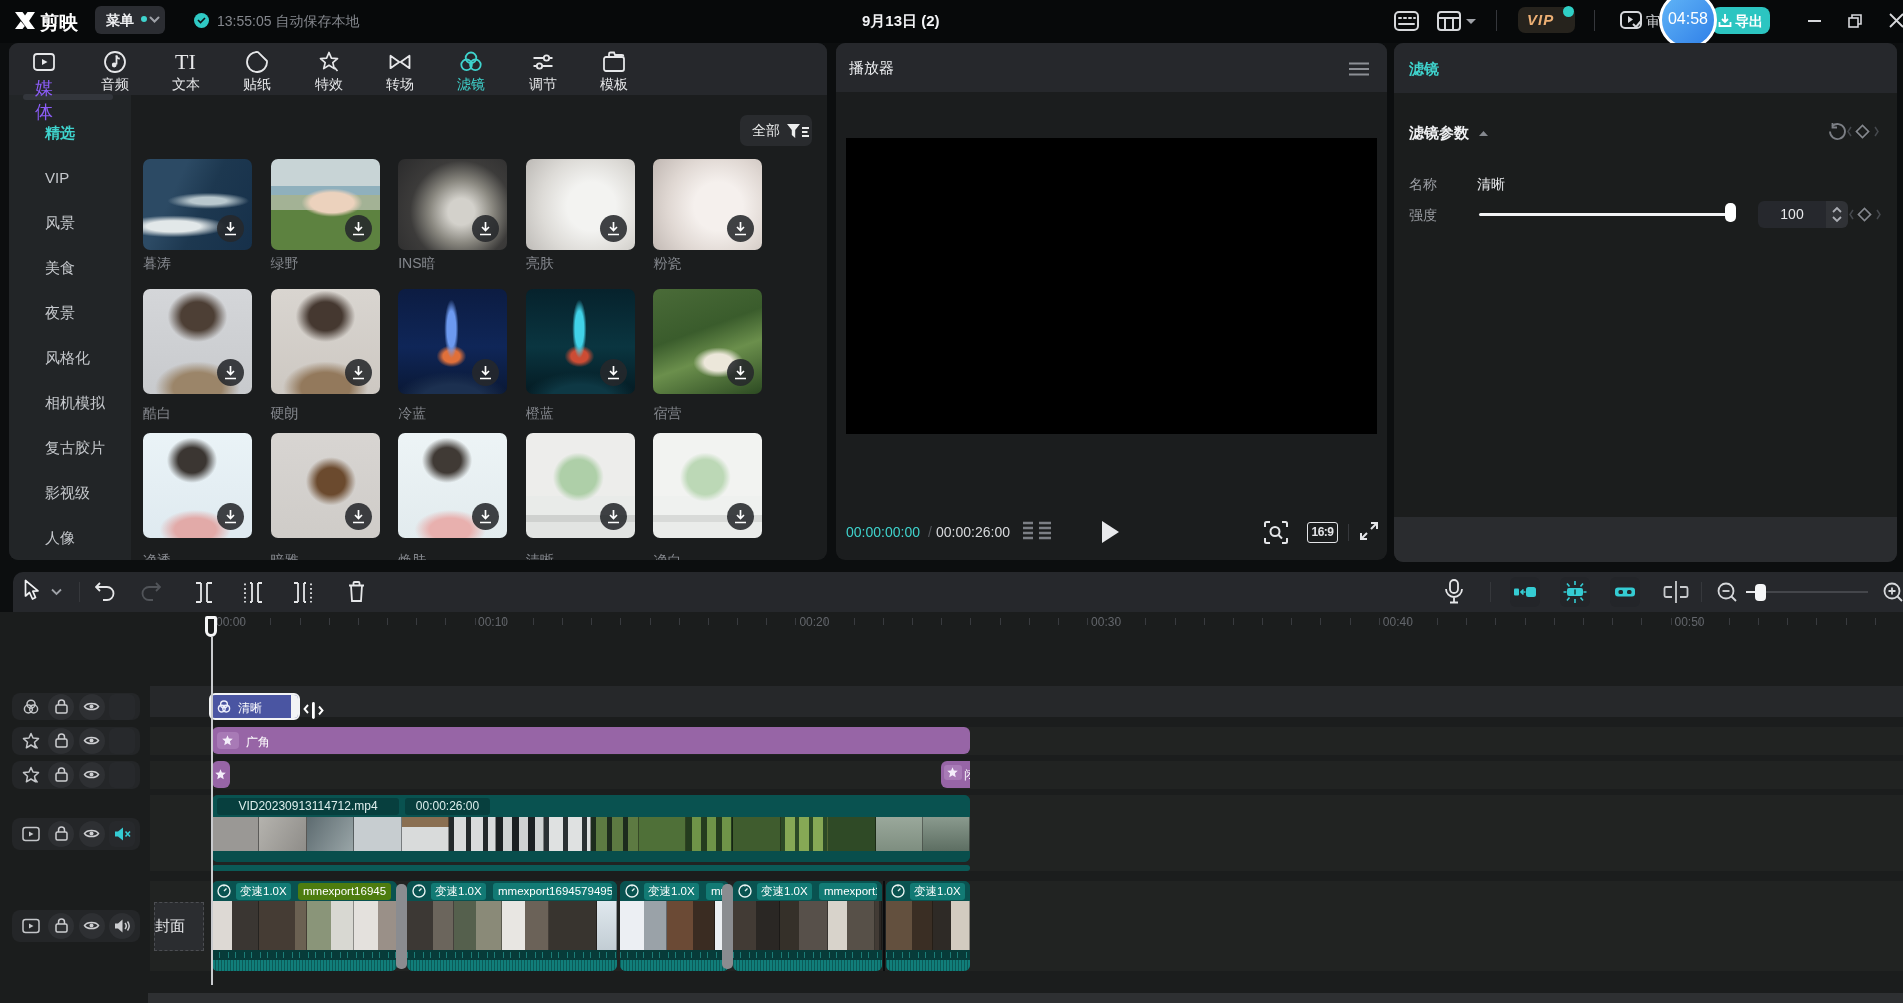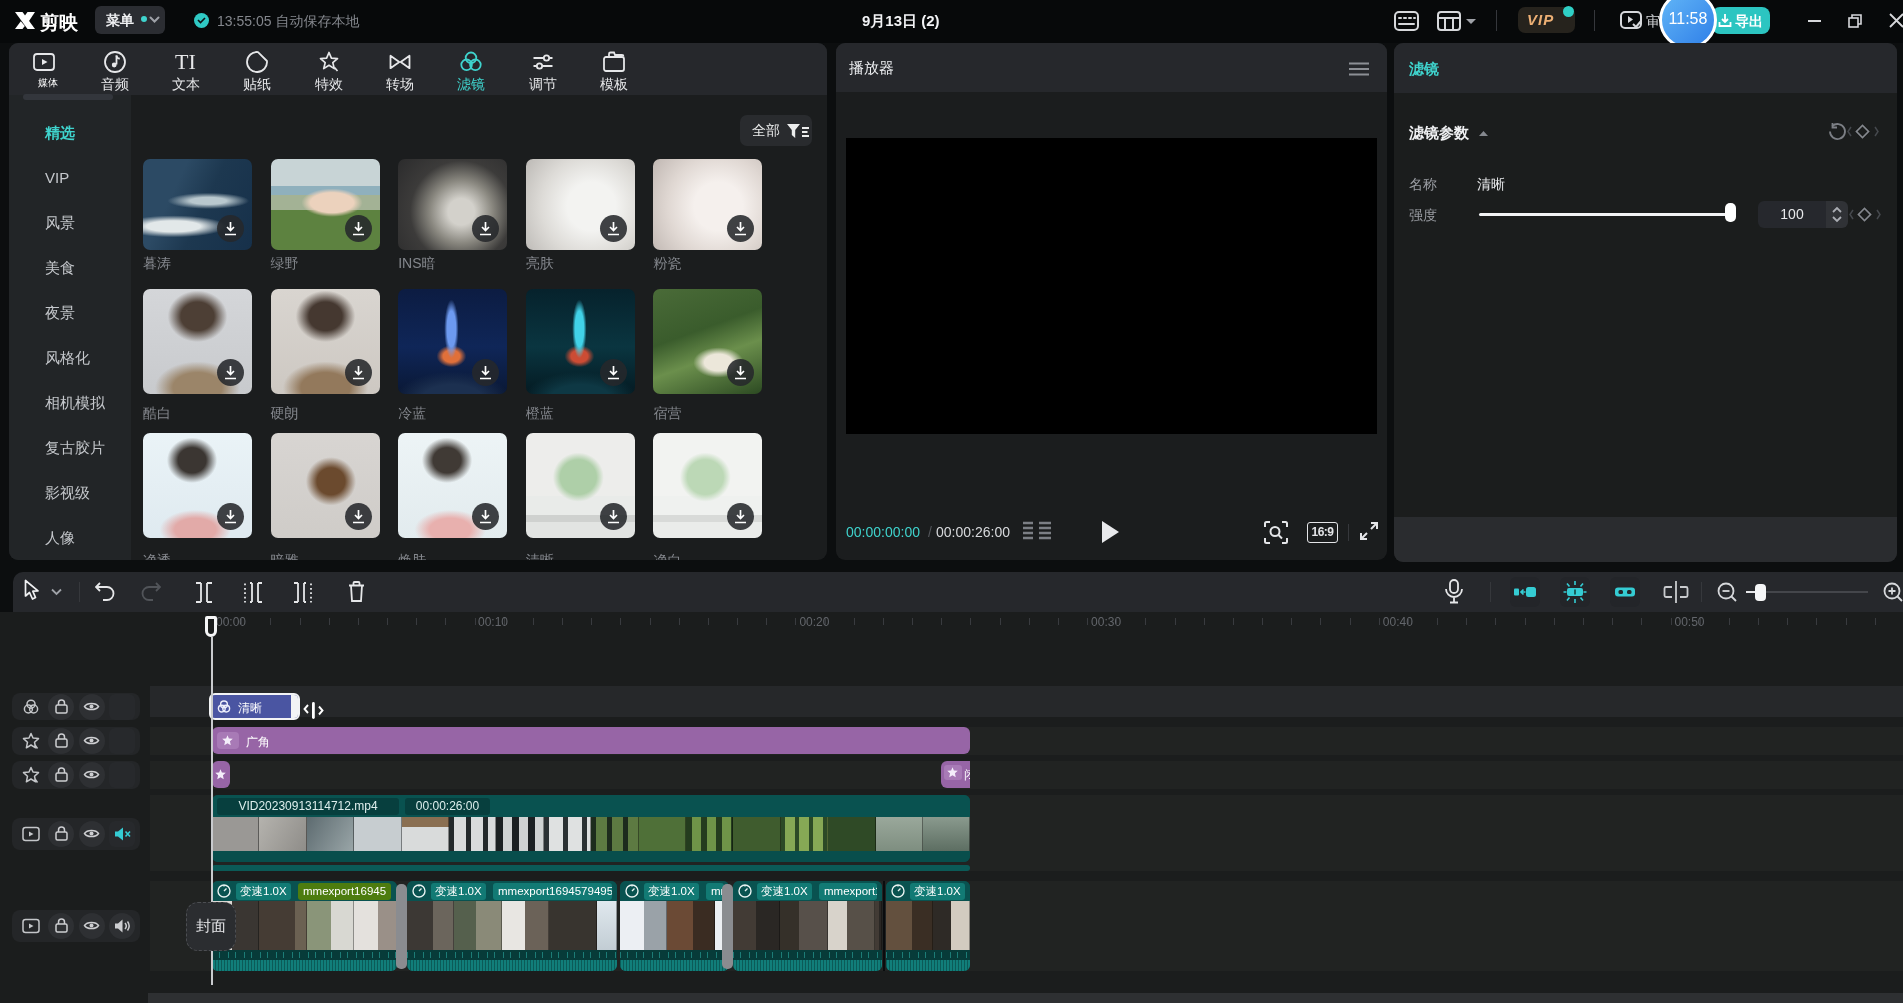--- a/index.html
+++ b/index.html
@@ -61,21 +61,21 @@
 <div class="abs" style="left:1646px;top:13px;color:#d6d8db;font-size:14px;">审阅</div>
 
 <div class="abs" style="left:1712px;top:7px;width:58px;height:27px;background:#2cc5c1;border-radius:8px;"></div>
 <svg class="abs" style="left:1718px;top:13px;" width="14" height="15" viewBox="0 0 14 15">
   <path d="M7 1 v8 M4 6 l3 3 3-3" stroke="#fff" stroke-width="1.8" fill="none"></path>
   <path d="M1.5 9 v4 h11 v-4" stroke="#fff" stroke-width="1.8" fill="none"></path>
 </svg>
 <div class="abs" style="left:1735px;top:13px;color:#ffffff;font-size:14px;font-weight:bold;">导出</div>
 
 <div class="abs" style="left:1659px;top:-9px;width:58px;height:58px;border-radius:50%;background:linear-gradient(135deg,#62b6f7,#2f7fe8);border:3px solid #fff;"></div>
-<div class="abs" style="left:1663px;top:10px;width:50px;text-align:center;color:#fff;font-size:16px;">11:58</div>
+<div class="abs" style="left:1663px;top:10px;width:50px;text-align:center;color:#fff;font-size:16px;">04:58</div>
 
 <div class="abs" style="left:1808px;top:20px;width:13px;height:2px;background:#d6d8db;"></div>
 <svg class="abs" style="left:1848px;top:14px;" width="14" height="14" viewBox="0 0 14 14">
   <rect x="1" y="4" width="9" height="9" stroke="#d6d8db" stroke-width="1.6" fill="none"></rect>
   <path d="M4 4 V1 H13 V10 H10" stroke="#d6d8db" stroke-width="1.6" fill="none"></path>
 </svg>
 <svg class="abs" style="left:1889px;top:13px;" width="15" height="15" viewBox="0 0 15 15">
   <path d="M1 1 L14 14 M14 1 L1 14" stroke="#d6d8db" stroke-width="1.8"></path>
 </svg>
 
@@ -85,21 +85,21 @@
 
   <div class="abs" style="left:0;top:52px;width:122px;height:465px;background:#222527;"></div>
   <div class="abs" style="left:14px;top:51px;width:90px;height:6px;border-radius:3px;background:#33363c;"></div>
   <div id="tabs">
       <div class="abs" style="left: 23px; top: 7px; width: 24px; height: 24px;">
         <svg width="24" height="24" viewBox="0 0 24 24">
           <rect x="2" y="4" width="20" height="16" rx="3" stroke="#e6e7e9" stroke-width="1.8" fill="none"></rect>
           <path d="M10 9 L15.5 12 L10 15 Z" fill="#e6e7e9"></path>
         </svg>
       </div>
-      <div class="abs" style="left: 21px; top: 33px; width: 28px; text-align: right; font-size: 10px; color: #ffffff;">媒体</div>
+      <div class="abs" style="left: 21px; top: 33px; width: 28px; text-align: center; font-size: 18px; color: #8b5cf6;">媒体</div>
       <div class="abs" style="left: 94px; top: 7px; width: 24px; height: 24px;">
         <svg width="24" height="24" viewBox="0 0 24 24">
           <circle cx="12" cy="12" r="10" stroke="#e6e7e9" stroke-width="1.8" fill="none"></circle>
           <path d="M13.5 5.5 v9" stroke="#e6e7e9" stroke-width="1.8"></path>
           <circle cx="11.2" cy="15" r="2.4" fill="#e6e7e9"></circle>
           <path d="M13.5 5.5 a3.5 3.5 0 0 0 3.3 3.2" stroke="#e6e7e9" stroke-width="1.8" fill="none"></path>
         </svg>
       </div>
       <div class="abs" style="left: 92px; top: 33px; width: 28px; text-align: center; font-size: 14px; color: rgb(230, 231, 233);">音频</div>
       <div class="abs" style="left: 165px; top: 7px; width: 24px; height: 24px;">
@@ -637,21 +637,21 @@
           <circle cx="8.5" cy="8.5" r="2" fill="#cdced1"></circle>
         </svg>
       </div>
       <div class="abs" style="left: 109px; top: 351px; width: 26px; height: 26px; background: rgb(46, 48, 51); border-radius: 50%;"></div>
       <div class="abs" style="left: 113px; top: 355px; width: 18px; height: 18px;">
         <svg width="18" height="18" viewBox="0 0 18 18">
           <path d="M2 6.5 h3 L9.5 2.5 v13 L5 11.5 H2 Z" fill="#cdced1"></path>
           <path d="M12 6 a4.5 4.5 0 0 1 0 6 M14.5 4.5 a7.5 7.5 0 0 1 0 9" stroke="#cdced1" stroke-width="1.5" fill="none"></path>
         </svg>
       </div>
-      <div class="abs" style="left: 154px; top: 340px; width: 50px; height: 49px; background: rgb(43, 45, 48); border: 1.5px dashed rgb(76, 78, 82); border-radius: 12px; color: rgb(232, 233, 235); font-size: 15px; text-align: center; line-height: 46px; z-index: 3; margin-left: 32px;">封面</div>
+      <div class="abs" style="left: 154px; top: 340px; width: 50px; height: 49px; background: rgb(43, 45, 48); border: 1.5px dashed rgb(76, 78, 82); border-radius: 0; color: rgb(232, 233, 235); font-size: 15px; line-height: 46px; z-index: 3;">封面</div>
     </div>
   <div id="lanes">
       <div class="abs" style="left: 150px; top: 124px; width: 1753px; height: 31px; background: rgb(38, 40, 42);"></div>
       <div class="abs" style="left: 150px; top: 165px; width: 1753px; height: 28px; background: rgb(33, 35, 34);"></div>
       <div class="abs" style="left: 150px; top: 199px; width: 1753px; height: 28px; background: rgb(33, 35, 34);"></div>
       <div class="abs" style="left: 150px; top: 233px; width: 1753px; height: 76px; background: rgb(33, 35, 34);"></div>
       <div class="abs" style="left: 150px; top: 319px; width: 1753px; height: 90px; background: rgb(33, 35, 34);"></div>
     </div>
   <div id="clips">
       <div class="abs" style="left: 209px; top: 131px; width: 91px; height: 27px; background: rgb(74, 85, 162); border: 2px solid rgb(242, 243, 245); border-radius: 6px;"></div>

